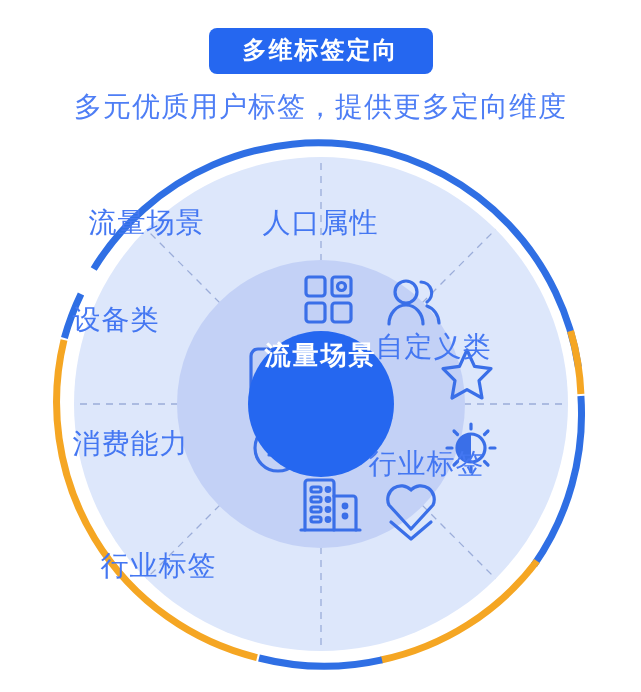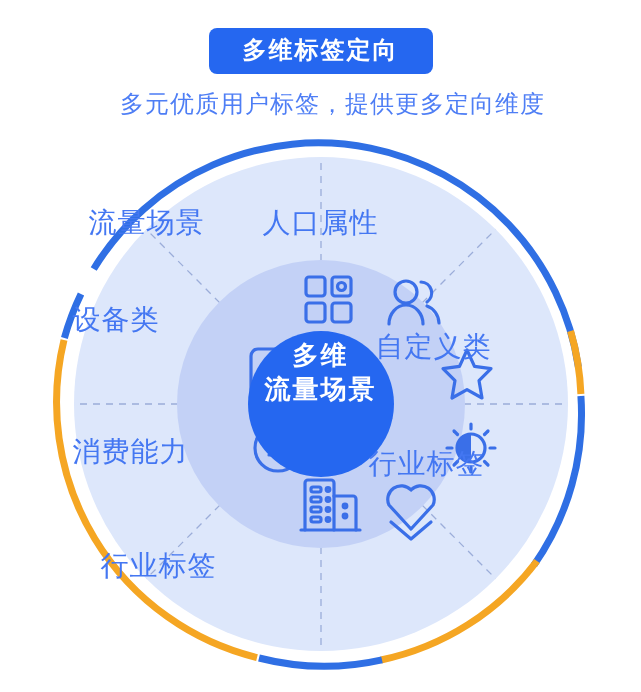--- a/index.html
+++ b/index.html
@@ -25,24 +25,23 @@
     padding:9px 34px 11px;
     border-radius:8px;
     white-space:nowrap;
     line-height:1.1;
   }
   .subtitle{
     position:absolute;
     left:50%;transform:translateX(-50%);
     top:88px;
     color:#4e7ef5;
-    font-size:24px;
+    font-size:28px;
     letter-spacing:1px;
     white-space:nowrap;
-    margin-left:12px;
   }
 
   
   .stage{
     position:absolute;
     left:50%;transform:translateX(-50%);
     top:134px;
     width:540px;height:540px;
   }
   .stage svg{display:block;}
@@ -53,21 +52,21 @@
     color:#4477f2;
     font-size:28px;
     letter-spacing:1px;
     white-space:nowrap;
     line-height:1;
   }
   .lb-liuliang{ left:38px;  top:75px; }
   .lb-renkou { left:212px;  top:75px;text-align:right; }
   .lb-shebei { left:22px;   top:172px;}
   .lb-zidingyi{left:325px;  top:164px;margin-top:35px;}
-  .lb-xiaofei{ left:22px;   top:304px;}
+  .lb-xiaofei{ left:22px;   top:296px;}
   .lb-hangye { left:318px;  top:316px;text-align:right;}
   .lb-duanqi { left:50px;   top:418px;}
   .lb-xingqu { left:215px;  top:418px;}
 
   
   .center-text{
     position:absolute;
     left:0;right:0;
     top:204px;
     text-align:center;
@@ -190,21 +189,20 @@
         <g transform="translate(334,348)">
           <path d="M 26 47 L 4 23 A 13.5 13.5 0 0 1 26 8 A 13.5 13.5 0 0 1 48 23 Z"></path>
           <path d="M 6 40 L 26 57 L 46 40"></path>
         </g>
       </g>
 
       <circle cx="270" cy="270" r="73" fill="#2567f0"></circle>
     </svg>
 
     <div class="center-text">
-      <div>多维</div>
       <div>流量场景</div>
     </div>
 
     <div class="label lb-liuliang">流量场景</div>
     <div class="label lb-renkou">人口属性</div>
     <div class="label lb-zidingyi">自定义类</div>
     <div class="label lb-hangye">行业标签</div>
     <div class="label lb-duanqi">行业标签</div>
     <div class="label lb-xiaofei">消费能力</div>
     <div class="label lb-shebei">设备类</div>

